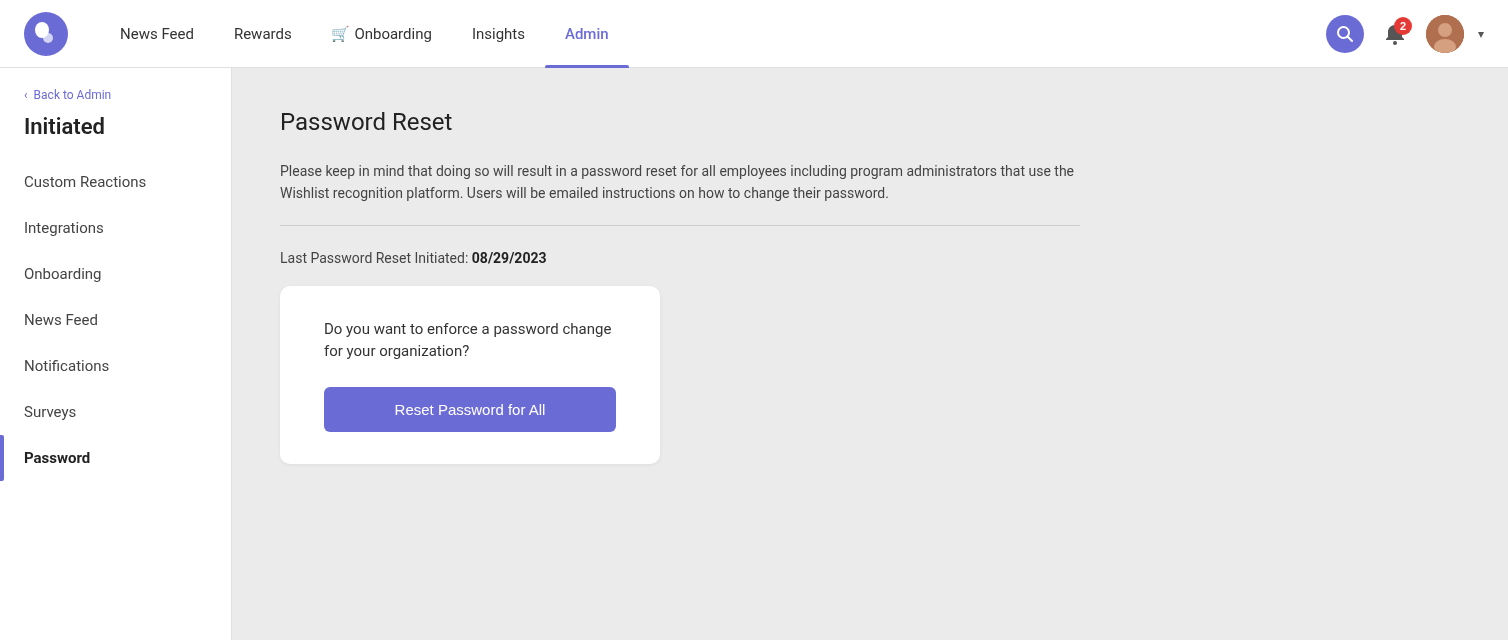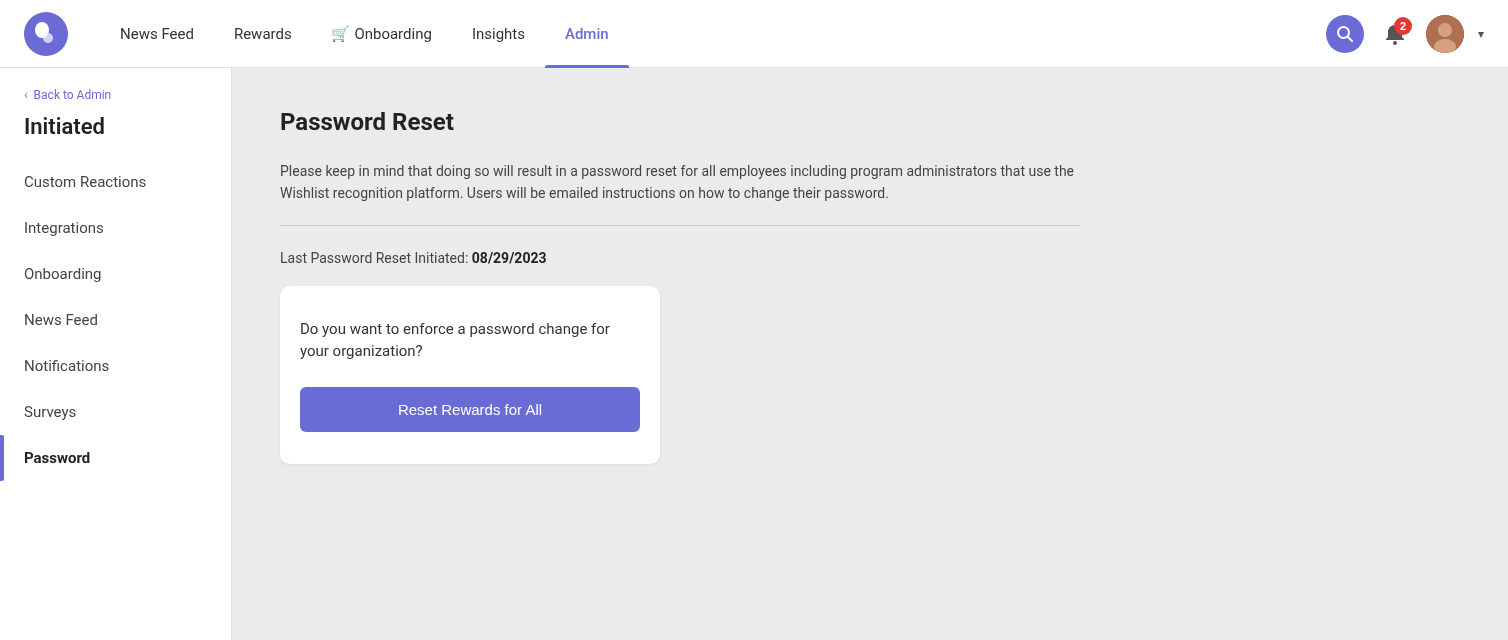--- a/index.html
+++ b/index.html
@@ -186,21 +186,21 @@
     }
 
     
     .content {
       flex: 1;
       background: #ebebeb;
       padding: 40px 48px;
     }
     .page-title {
       font-size: 24px;
-      font-weight: 700;
+      font-weight: 400;
       color: #222;
       margin-bottom: 24px;
     }
     .description-text {
       font-size: 14px;
       color: #444;
       line-height: 1.6;
       margin-bottom: 14px;
       max-width: 800px;
     }
@@ -215,21 +215,21 @@
       color: #444;
       margin-bottom: 20px;
     }
     .last-reset strong {
       font-weight: 700;
       color: #222;
     }
     .reset-card {
       background: #fff;
       border-radius: 10px;
-      padding: 32px 20px;
+      padding: 32px 44px;
       max-width: 380px;
       box-shadow: 0 1px 4px rgba(0,0,0,0.06);
     }
     .reset-card-question {
       font-size: 15px;
       color: #333;
       line-height: 1.5;
       margin-bottom: 24px;
     }
     .reset-btn {
@@ -320,17 +320,17 @@
 
     <hr class="divider">
 
     <div class="last-reset">
       <span>Last Password Reset Initiated:</span>
       <strong>08/29/2023</strong>
     </div>
 
     <div class="reset-card">
       <p class="reset-card-question">Do you want to enforce a password change for your organization?</p>
-      <button class="reset-btn">Reset Rewards for All</button>
+      <button class="reset-btn">Reset Password for All</button>
     </div>
   </main>
 
 </div>
 
 </body></html>

